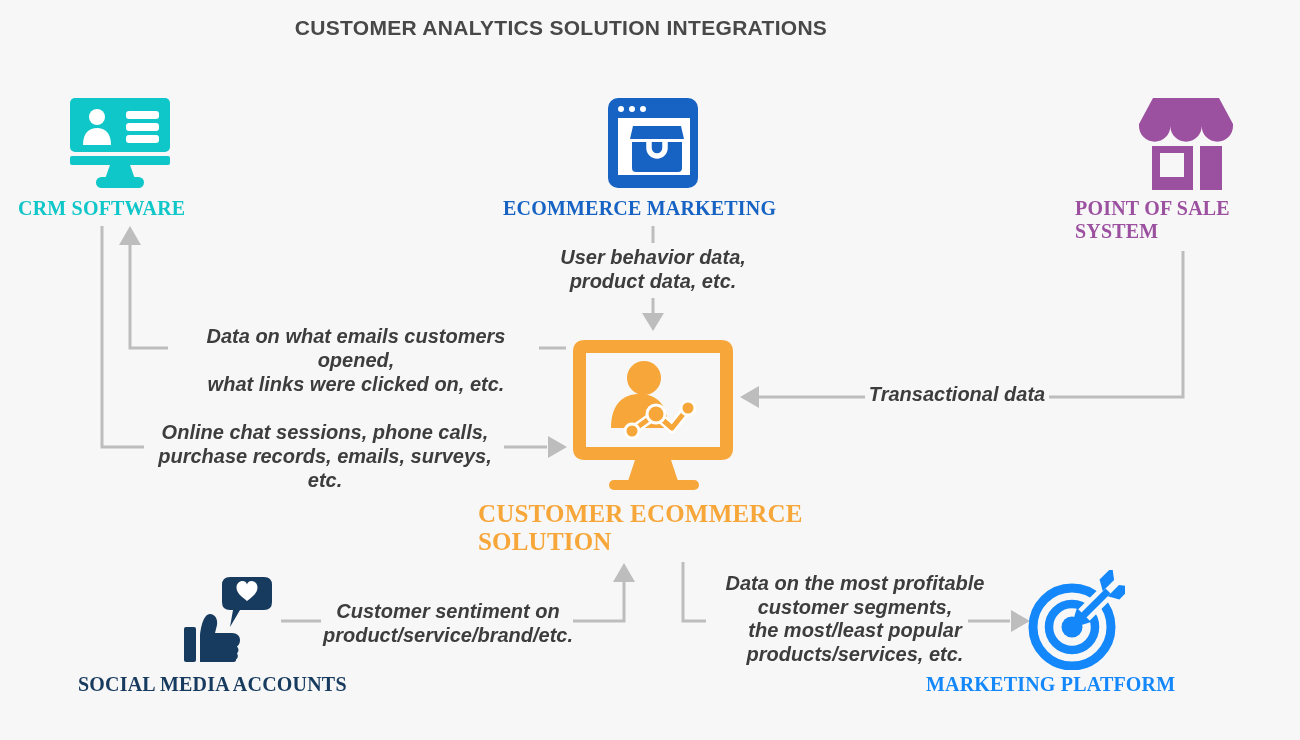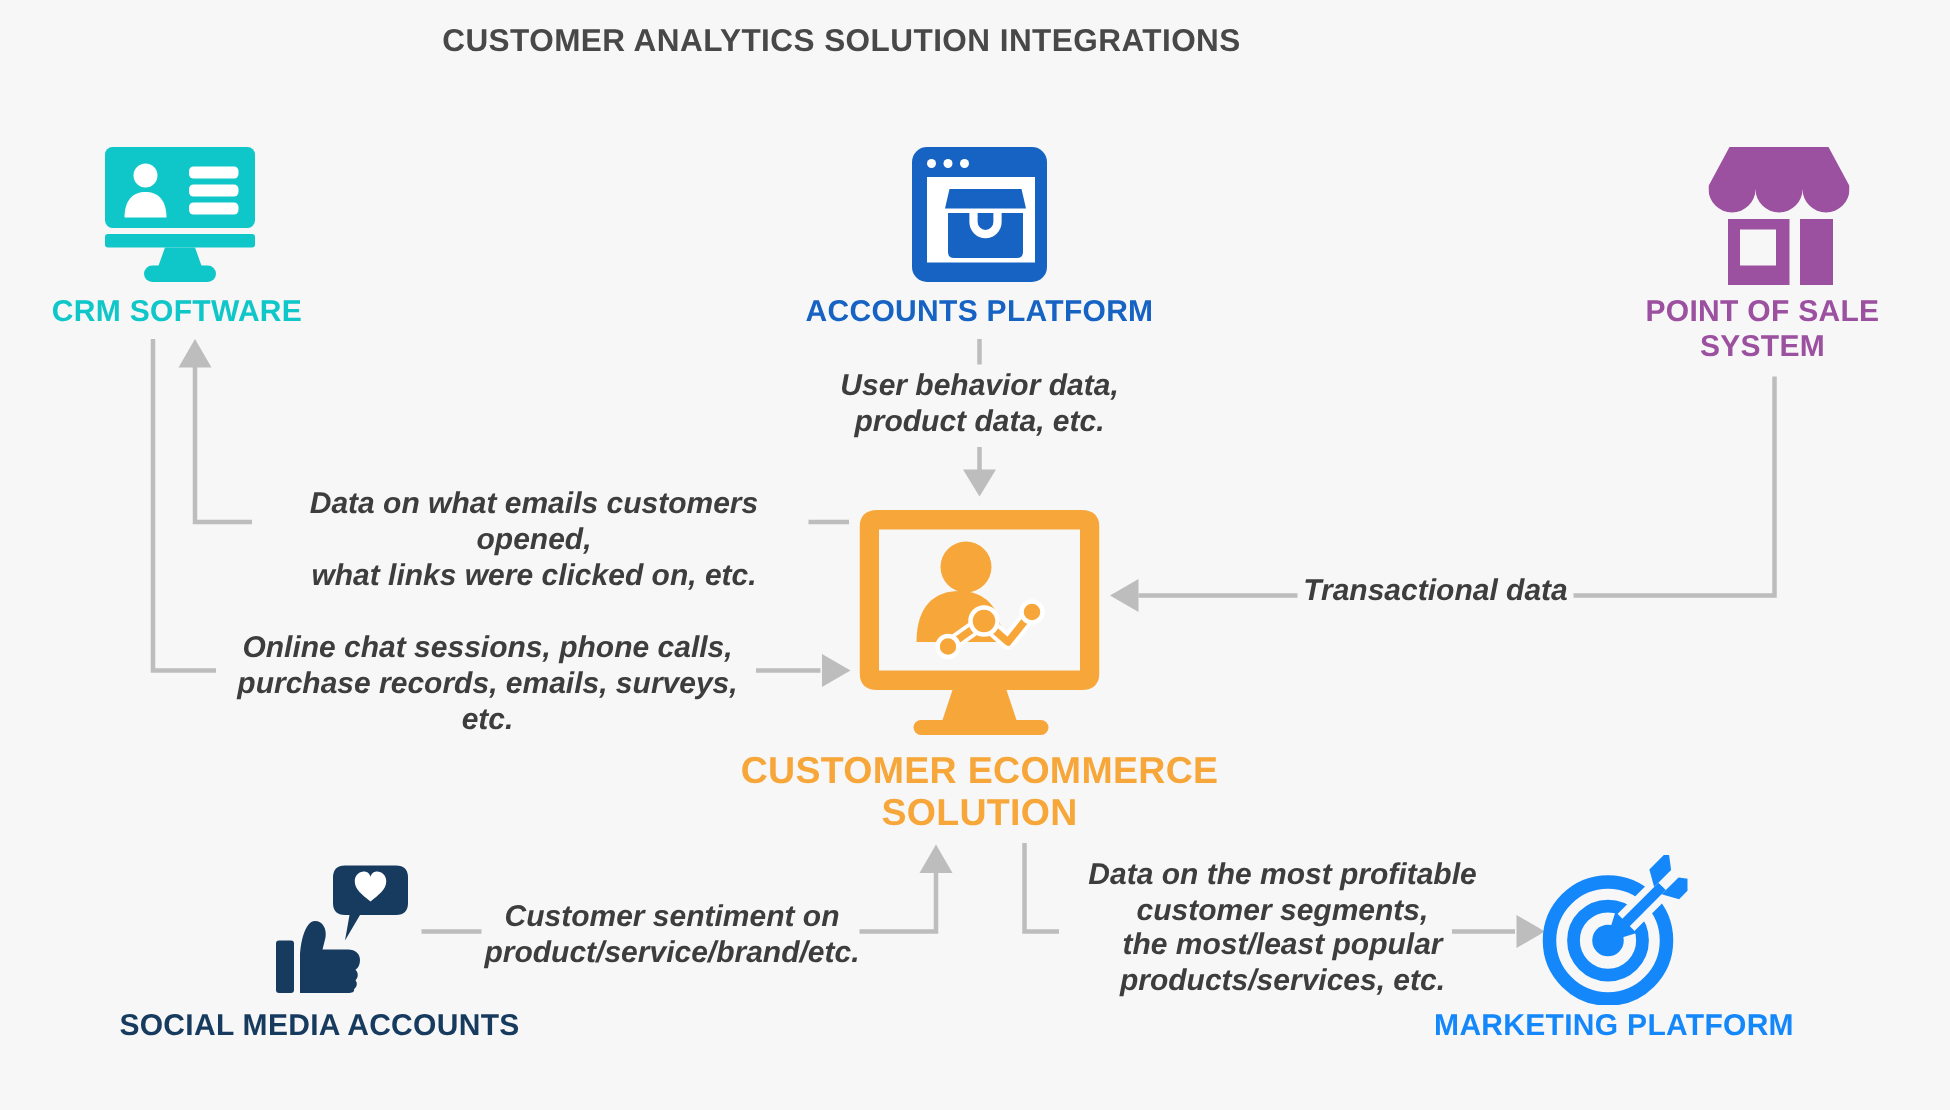--- a/index.html
+++ b/index.html
@@ -19,22 +19,22 @@
   .canvas{position:relative;width:1300px;height:740px;background:var(--c-background);overflow:hidden;}
   .title{
     position:absolute;left:0;top:16px;width:1090px;text-align:center;
     font-size:21px;font-weight:700;letter-spacing:.3px;color:var(--c-title);margin-left:16px;
   }
   .connectors{position:absolute;left:0;top:0;pointer-events:none;}
   .connectors path{fill:none;stroke:var(--c-connector);stroke-width:3;}
   .connectors polygon{fill:var(--c-connector);stroke:none;}
   .node-icon{position:absolute;}
   .node-label{
-    position:absolute;text-align:center;font-weight:700;font-size:20px;
-    line-height:23px;white-space:pre-line;letter-spacing:.2px;
+    position:absolute;font-weight:700;font-size:20px;
+    line-height:23px;white-space:pre-line;letter-spacing:.2px;font-family:Liberation Serif, serif;
   }
   .lbl-crm{color:var(--c-crm);}
   .lbl-ecommerce{color:var(--c-ecommerce);}
   .lbl-pos{color:var(--c-pos);}
   .lbl-analytics{color:var(--c-analytics);font-size:25px;line-height:28px;}
   .lbl-social{color:var(--c-social);}
   .lbl-marketing{color:var(--c-marketing);}
   .edge-label{
     position:absolute;text-align:center;font-style:italic;font-weight:700;
     font-size:20px;line-height:24px;color:var(--c-annotation);white-space:pre-line;
@@ -105,21 +105,21 @@
     <svg class="node-icon ic-ecommerce" style="left:608px;top:98px" width="90" height="90" viewBox="0 0 90 90">
       <rect x="0" y="0" width="90" height="90" rx="10" fill="currentColor"></rect>
       <circle cx="13" cy="11" r="3" fill="#fff"></circle>
       <circle cx="24" cy="11" r="3" fill="#fff"></circle>
       <circle cx="35" cy="11" r="3" fill="#fff"></circle>
       <rect x="10" y="20" width="72" height="57" fill="#fff"></rect>
       <path d="M25,28 H73 L76,41 H22 Z" fill="currentColor"></path>
       <path d="M24,44 H74 V70 Q74,74 70,74 H28 Q24,74 24,70 Z" fill="currentColor"></path>
       <path d="M41,44 V50 A8,8 0 0 0 57,50 V44" fill="none" stroke="#fff" stroke-width="5.5"></path>
     </svg>
-    <div class="node-label lbl-ecommerce" style="left:503px;top:197px;width:300px">ACCOUNTS PLATFORM</div>
+    <div class="node-label lbl-ecommerce" style="left:503px;top:197px;width:300px">ECOMMERCE MARKETING</div>
   </div>
 
   <div>
     <svg class="node-icon ic-pos" style="left:1139px;top:98px" width="94" height="92" viewBox="0 0 94 92">
       <path d="M14,0 L80,0 L94,26 L94,28 A15.65,15.65 0 0 1 62.7,28 A15.65,15.65 0 0 1 31.35,28 A15.65,15.65 0 0 1 0,28 L0,26 Z" fill="currentColor"></path>
       <path fill-rule="evenodd" d="M13,48 H54 V92 H13 Z M21,55 H45 V79 H21 Z" fill="currentColor"></path>
       <rect x="61" y="48" width="22" height="44" fill="currentColor"></rect>
     </svg>
     <div class="node-label lbl-pos" style="left:1075px;top:197px;width:200px">POINT OF SALE
 SYSTEM</div>
@@ -142,21 +142,21 @@
 SOLUTION</div>
   </div>
 
   <div>
     <svg class="node-icon ic-social" style="left:180px;top:572px" width="100" height="95" viewBox="0 0 100 95">
       <rect x="4" y="55" width="12" height="35" rx="2" fill="currentColor"></rect>
       <path d="M20,90 V66 C20,58 23,42 30,42 C35,42 38,47 37,53 L35,61 H52 C57,61 60,64 60,68 C60,71 59,73 57,74.5 C59,76.5 59,79.5 57,81.5 C58.5,83.5 58,86 56,87.5 C56.5,89.5 54.5,90 52,90 Z" fill="currentColor"></path>
       <path d="M50,5 H84 Q92,5 92,13 V30 Q92,38 84,38 H60 L50,55 L53,38 H50 Q42,38 42,30 V13 Q42,5 50,5 Z" fill="currentColor"></path>
       <path d="M67,29 C61.5,24.5 56.5,21 56.5,15.5 C56.5,11.5 59.5,9 62.5,9 C65,9 66.5,10.5 67,12.5 C67.5,10.5 69,9 71.5,9 C74.5,9 77.5,11.5 77.5,15.5 C77.5,21 72.5,24.5 67,29 Z" fill="#fff"></path>
     </svg>
-    <div class="node-label lbl-social" style="left:63px;top:673px;width:300px">SOCIAL MEDIA ACCOUNTS</div>
+    <div class="node-label lbl-social" style="left:78px;top:673px;width:300px">SOCIAL MEDIA ACCOUNTS</div>
   </div>
 
   <div>
     <svg class="node-icon ic-marketing" style="left:1025px;top:570px" width="100" height="100" viewBox="0 0 100 100">
       <circle cx="47" cy="57" r="39" fill="none" stroke="currentColor" stroke-width="9"></circle>
       <circle cx="47" cy="57" r="23" fill="none" stroke="currentColor" stroke-width="8.5"></circle>
       <circle cx="47" cy="57" r="10.5" fill="currentColor"></circle>
       <g transform="rotate(-45 47 57)">
         <rect x="59" y="49" width="52" height="16" fill="var(--c-background)"></rect>
         <path d="M45,57 L64,47 V67 Z" fill="currentColor"></path>

